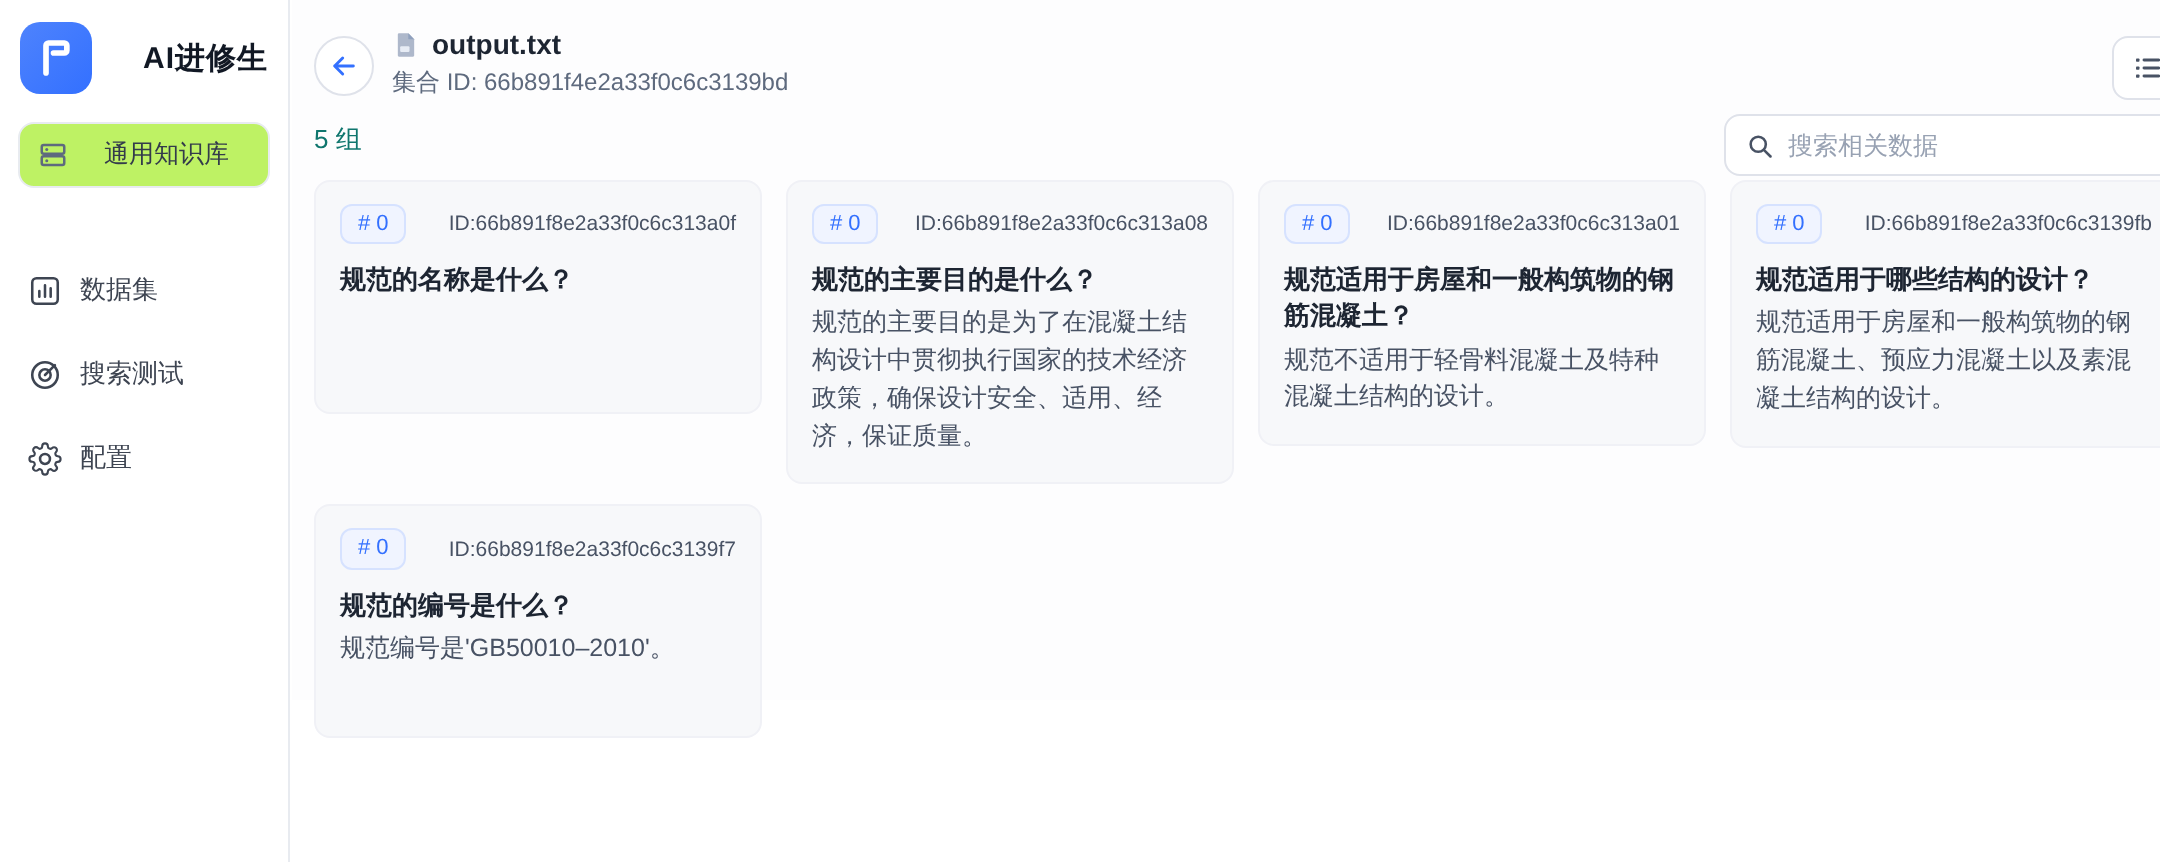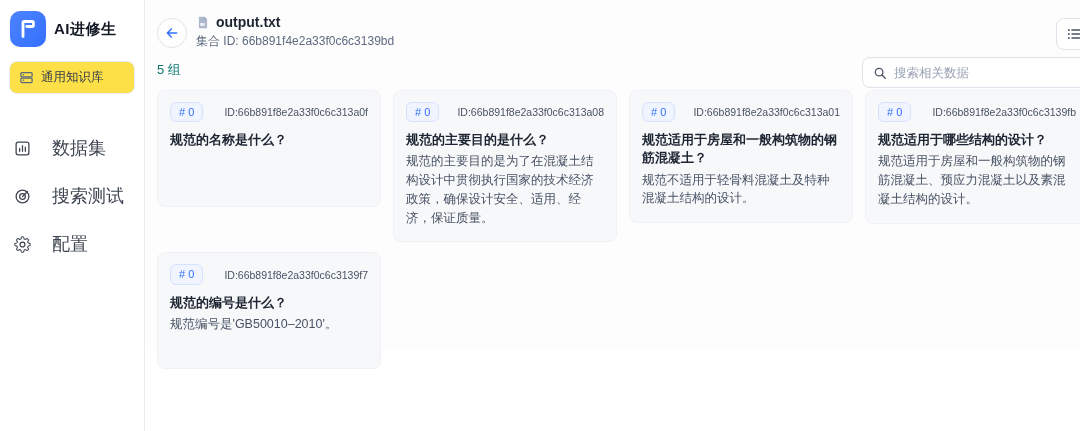--- a/index.html
+++ b/index.html
@@ -7,36 +7,36 @@
   body {
     font-family:"Liberation Sans","DejaVu Sans",sans-serif;
     background:#ffffff; color:#1D2532; position:relative;
   }
   
   .sidebar {
     position:absolute; left:0; top:0; width:145px; height:431px;
     background:#ffffff; border-right:1px solid #E8EBF0;
     display:flex; flex-direction:column;
   }
-  .brand { display:flex; align-items:center; gap:8px; padding:11px 10px 8px 10px; }
+  .brand { display:flex; align-items:center; gap:8px; padding:11px 10px 8px 10px;justify-content:space-between; }
   .logo {
     width:36px; height:36px; border-radius:10px;
     background:linear-gradient(135deg,#4E83FD,#3370FF);
     display:flex; align-items:center; justify-content:center; flex:0 0 auto;
   }
   .brand-name { font-size:15px; font-weight:bold; color:#111824; letter-spacing:.5px; }
   .kb-select {
-    margin:6px 9px; padding:7px 9px; border:1px solid #E8EBF0; background:#fde047;
-    border-radius:8px; display:flex; align-items:center; gap:7px; cursor:pointer;
+    margin:6px 9px; padding:7px 9px; border:1px solid #E8EBF0; background:#bef264;
+    border-radius:8px; display:flex; align-items:center; gap:18px; cursor:pointer;
   }
   .kb-select span.lbl { font-size:12.5px; color:#333B4B; }
   .nav { margin-top:28px; display:flex; flex-direction:column; gap:8px; }
   .nav-item {
-    display:flex; align-items:center; gap:21px; padding:8px 14px;
-    font-size:18px; color:#3E4552; cursor:pointer;
+    display:flex; align-items:center; gap:9px; padding:8px 14px;
+    font-size:13px; color:#3E4552; cursor:pointer;
   }
   .nav-item svg { flex:0 0 auto; }
   
   .main { position:absolute; left:146px; top:0; width:934px; height:350px; background:#FDFDFE; }
   .header { position:absolute; left:11px; top:14px; display:flex; align-items:flex-start; gap:9px; }
   .back-btn {
     width:30px; height:30px; border-radius:50%; border:1px solid #DFE2EA; background:#fff;
     display:flex; align-items:center; justify-content:center; cursor:pointer; margin-top:4px;
   }
   .file-block { display:flex; flex-direction:column; gap:3px; }

